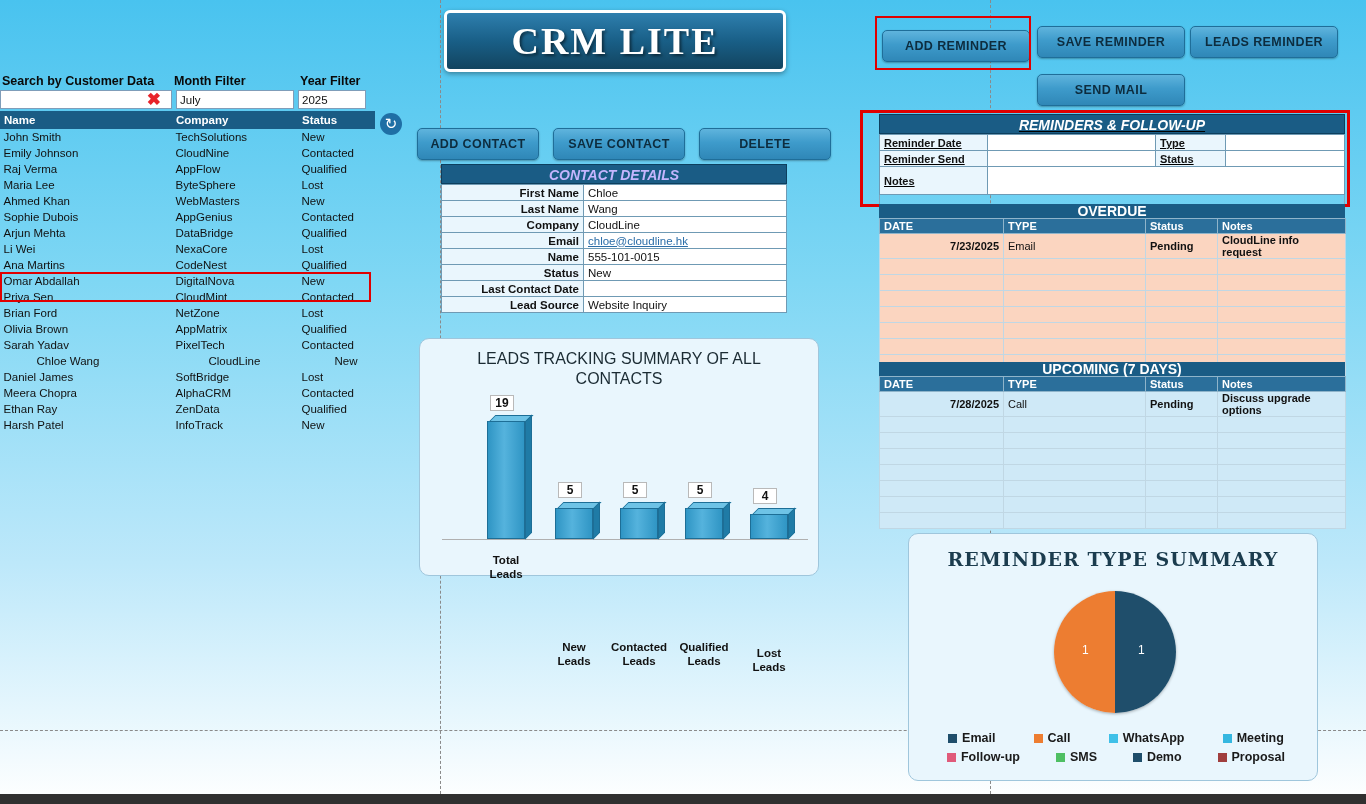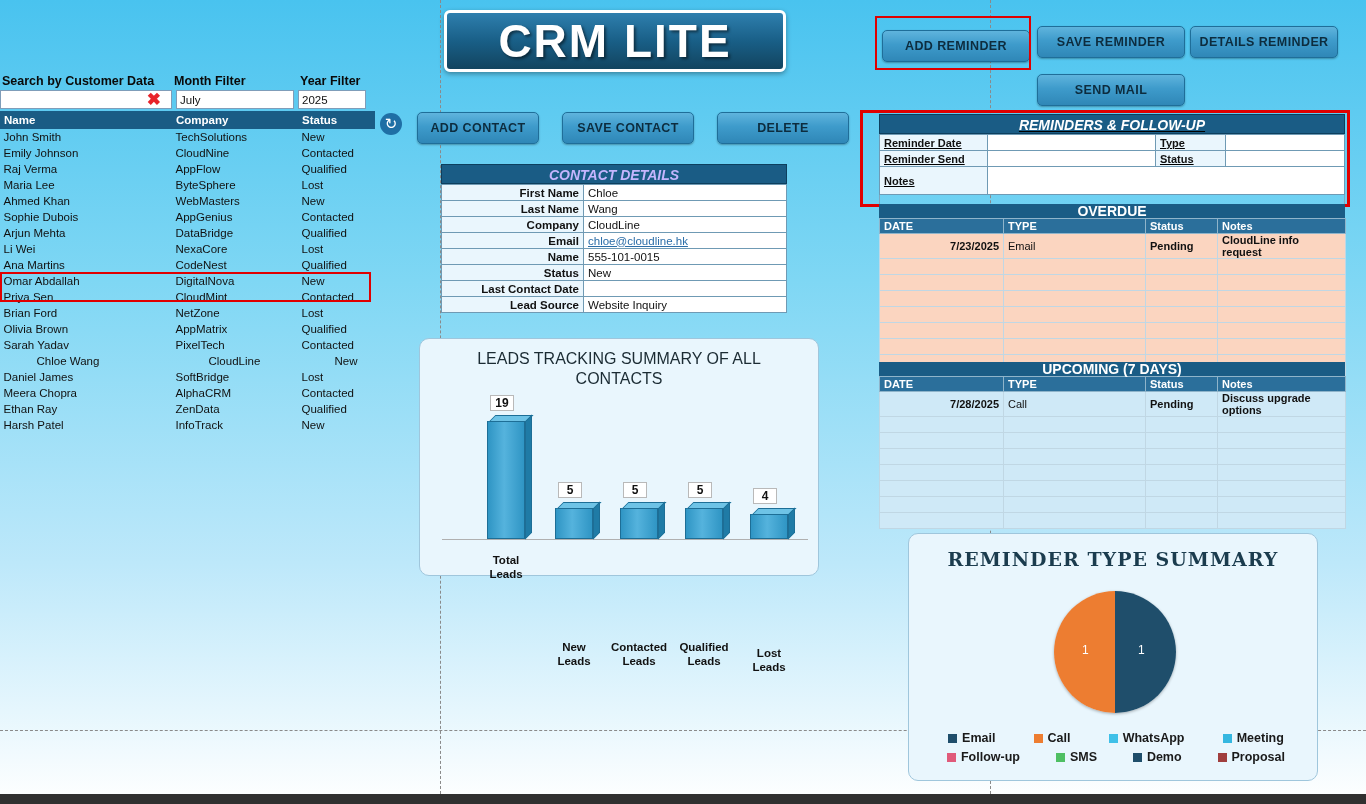--- a/index.html
+++ b/index.html
@@ -51,31 +51,31 @@
   tr.selected td { font-weight: normal; padding-left: 36px; }
   .sel-box { position: absolute; left: 0px; top: 272px; width: 371px; height: 30px;
              border: 2px solid #e00000; pointer-events: none; }
 
   
   .crm-title-wrap { position: absolute; left: 444px; top: 10px; width: 342px; height: 62px;
         background: linear-gradient(180deg,#2e7fae 0%, #195f87 50%, #12445f 100%);
         border: 3px solid #ffffff; border-radius: 6px;
         box-shadow: 0 2px 5px rgba(0,0,0,.35);
         display: flex; align-items: center; justify-content: center; }
-  .crm-title { font-family: Liberation Sans, sans-serif; font-weight: bold; font-size: 46px;
+  .crm-title { font-family: Liberation Serif, serif; font-weight: bold; font-size: 38px;
         letter-spacing: 2px; color: #ffffff; text-shadow: 2px 2px 3px rgba(0,0,0,.5); }
 
   .btn {
     background: linear-gradient(180deg,#5fb4dd 0%, #3e9bcb 45%, #2f87b7 100%);
     border: 1px solid #1f6e99; border-radius: 5px;
     color: #0d2c3e; font-size: 12.5px; font-weight: bold; letter-spacing: .4px;
     display: flex; align-items: center; justify-content: center;
     box-shadow: 0 1px 2px rgba(0,0,0,.3);
   }
-  .center-btns { position: absolute; left: 417px; top: 112px; display: flex; gap: 23px; }
+  .center-btns { position: absolute; left: 417px; top: 128px; display: flex; gap: 14px; }
   .cbtn { width: 122px; height: 32px; }
   .cbtn.wide { width: 132px; }
 
   .details { position: absolute; left: 441px; top: 164px; width: 346px; }
   .details .d-title {
     background: #1a5c85; color: #c4b5fd; font-style: italic; font-weight: bold;
     font-size: 14px; text-align: center; height: 20px; line-height: 20px;
     border: 1px solid #0d3f5e;
   }
   table.dtab { border-collapse: collapse; width: 346px; table-layout: fixed; }
@@ -400,21 +400,21 @@
         <div class="bar-val" style="bottom: 35px; left: 12px; width: 24px;">4</div>
         <div class="bar-lbl" style="white-space: pre-line;">Lost
 Leads</div>
       </div>
     </div>
 </div>
 
 <div class="rbtns">
   <div class="btn rbtn rb-add">ADD REMINDER</div>
   <div class="btn rbtn rb-save">SAVE REMINDER</div>
-  <div class="btn rbtn rb-del">DETAILS REMINDER</div>
+  <div class="btn rbtn rb-del">LEADS REMINDER</div>
   <div class="btn rbtn rb-mail">SEND MAIL</div>
 </div>
 <div class="hl-add"></div>
 
 <div class="rightbox"></div>
 <div class="rem-wrap">
   <div class="rem-title">REMINDERS &amp; FOLLOW-UP</div>
   <table class="remtab">
     <tbody>
       <tr>

